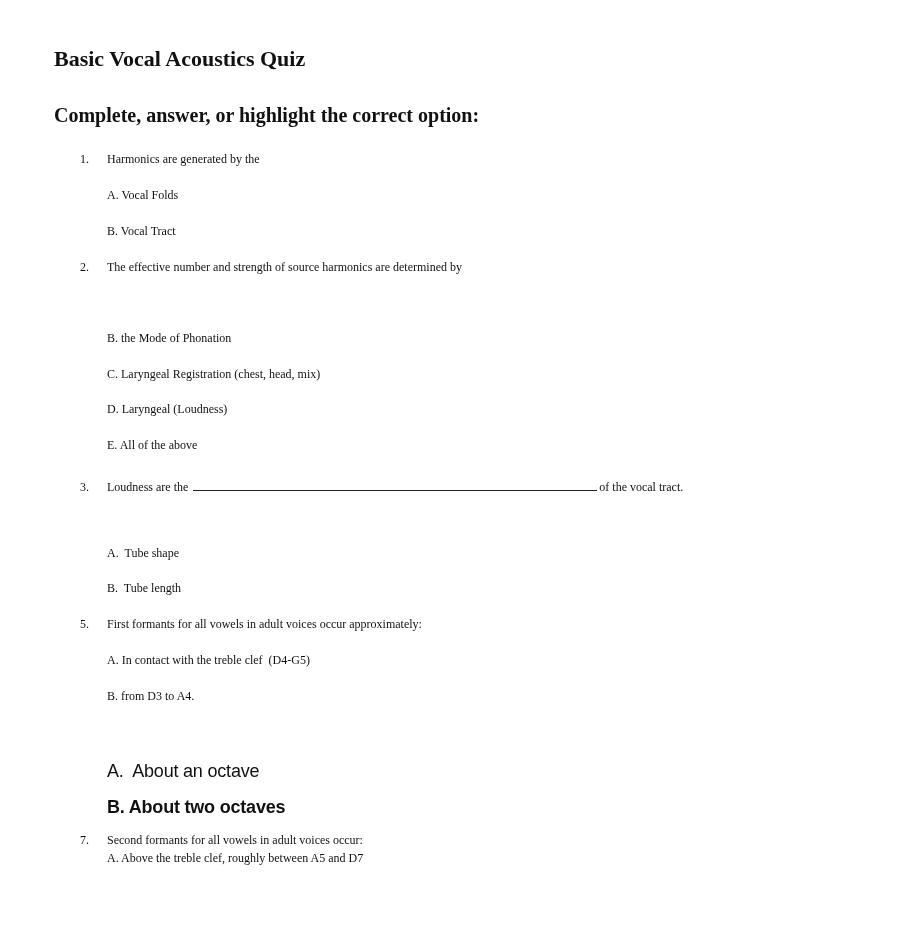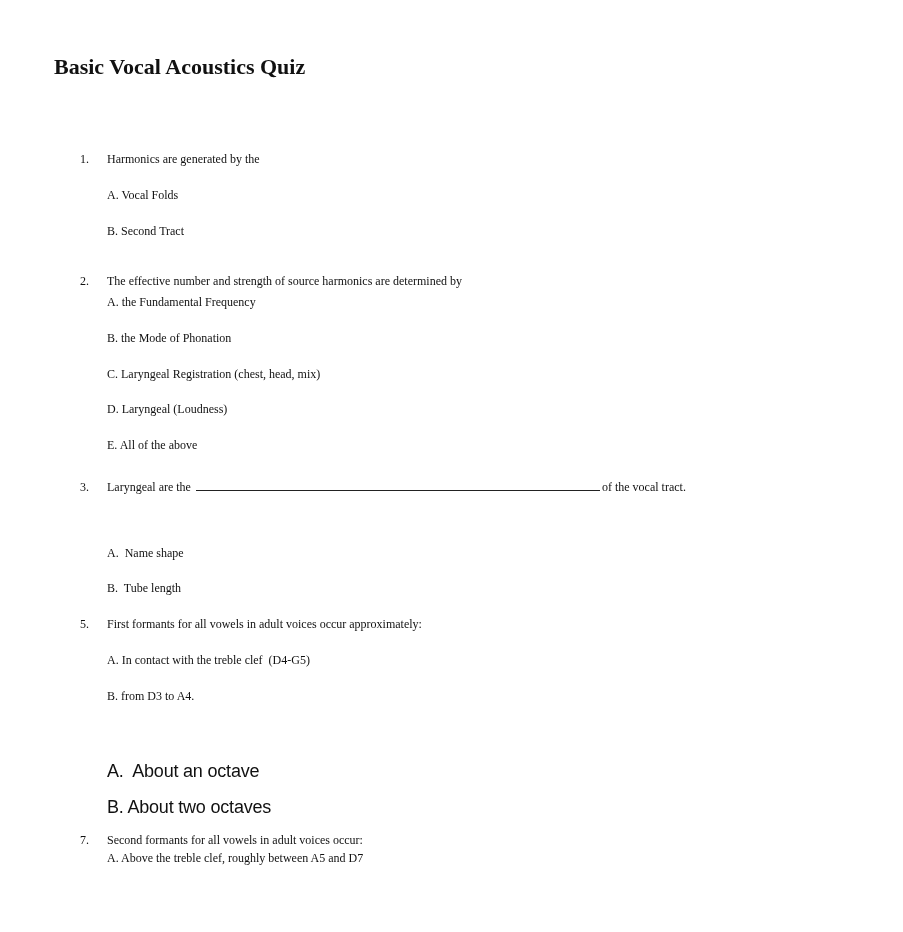--- a/index.html
+++ b/index.html
@@ -1,93 +1,91 @@
 <!DOCTYPE html>
 <html><head>
 <meta charset="utf-8">
 <style>
   html, body { margin: 0; padding: 0; background: #ffffff; }
   body { width: 903px; height: 932px; position: relative; overflow: hidden; color: #111; }
   .page { position: absolute; left: 0; top: 0; width: 903px; height: 932px; }
   .hdr { position: absolute; left: 54px; font-weight: bold; font-size: 20px; font-family: "Liberation Serif", serif; white-space: nowrap; }
-  .title { top: 54px; font-size: 22px; }
+  .title { top: 46px; font-size: 22px; }
   .name-row { top: 81px; display: flex; align-items: flex-end; }
   .name-line { display: inline-block; width: 414px; border-bottom: 2px solid #111; height: 18px; margin-left: 1px; }
   .instr { top: 104px; }
   .line { position: absolute; font-size: 12px; white-space: nowrap; font-family: "Liberation Serif", serif; }
   .q { left: 80px; }
   .q .num { display: inline-block; width: 27px; }
   .opt { left: 107px; }
   .sans-line { font-family: "Liberation Sans", "DejaVu Sans", sans-serif; font-size: 18px; letter-spacing: -0.2px; }
   .blank { display: inline-block; width: 404px; border-bottom: 1px solid #222; height: 16px; margin: 0 2px 0 5px; vertical-align: baseline; }
   .emph { font-weight: bold; font-style: italic; }
 </style>
 </head>
 <body>
 
 <div class="page">
 
   <div class="hdr title">Basic Vocal Acoustics Quiz</div>
 
 
+  <div class="hdr instr">Complete, answer, or highlight the correct option:</div>
 
   <div class="line q" style="top:152px;">
     <span class="num">1.</span><span>Harmonics are generated by the</span>
   </div>
   <div class="line opt" style="top:188px;">
     <span>A.</span> <span>Vocal Folds</span>
   </div>
   <div class="line opt" style="top:224px;">
-    <span>B.</span> <span>Second Tract</span>
+    <span>B.</span> <span>Vocal Tract</span>
   </div>
 
-  <div class="line q" style="top:260px;margin-top:14px;">
+  <div class="line q" style="top:260px;">
     <span class="num">2.</span><span>The effective number and strength of source harmonics are determined by</span>
-  </div>
-  <div class="line opt" style="top:295px;">
-    <span>A.</span> <span>the Fundamental Frequency</span>
   </div>
   <div class="line opt" style="top:331px;">
     <span>B.</span> <span>the Mode of Phonation</span>
   </div>
   <div class="line opt" style="top:367px;">
     <span>C.</span> <span>Laryngeal Registration (chest, head, mix)</span>
   </div>
   <div class="line opt" style="top:402px;">
     <span>D.</span> <span>Laryngeal (Loudness)</span>
   </div>
   <div class="line opt" style="top:438px;">
     <span>E.</span> <span>All of the above</span>
   </div>
 
   <div class="line q" style="top:474px;">
-    <span class="num">3.</span><span>Laryngeal are the</span><span class="blank"></span><span>of the vocal tract.</span>
+    <span class="num">3.</span><span>Loudness are the</span><span class="blank"></span><span>of the vocal tract.</span>
   </div>
 
   <div class="line opt" style="top:546px;">
-    <span>A.</span>&nbsp; <span>Name shape</span>
+    <span>A.</span>&nbsp; <span>Tube shape</span>
   </div>
   <div class="line opt" style="top:581px;">
     <span>B.</span>&nbsp; <span>Tube length</span>
   </div>
 
   <div class="line q" style="top:617px;">
     <span class="num">5.</span><span>First formants for all vowels in adult voices occur approximately:</span>
   </div>
   <div class="line opt" style="top:653px;">
     <span>A.</span> <span style="white-space:pre;">In contact with the treble clef  (D4-G5)</span>
   </div>
   <div class="line opt" style="top:689px;">
     <span>B.</span> <span>from D3 to A4.</span>
   </div>
 
   <div class="line opt sans-line" style="top:761px;">
     <span>A.</span>&nbsp; <span>About an octave</span>
   </div>
-  <div class="line opt sans-line" style="top:797px;">
+  <div class="line opt sans-line" style="top:797px;font-weight:bold;">
     <span>B.</span> <span>About two octaves</span>
   </div>
 
   <div class="line q" style="top:833px;">
     <span class="num">7.</span><span>Second formants for all vowels in adult voices occur:</span>
   </div>
   <div class="line opt" style="top:851px;text-align:right;">
     <span>A.</span> <span>Above the treble clef, roughly between A5 and D7</span>
   </div>
   <div class="line opt" style="top:905px;margin-top:32px;">

